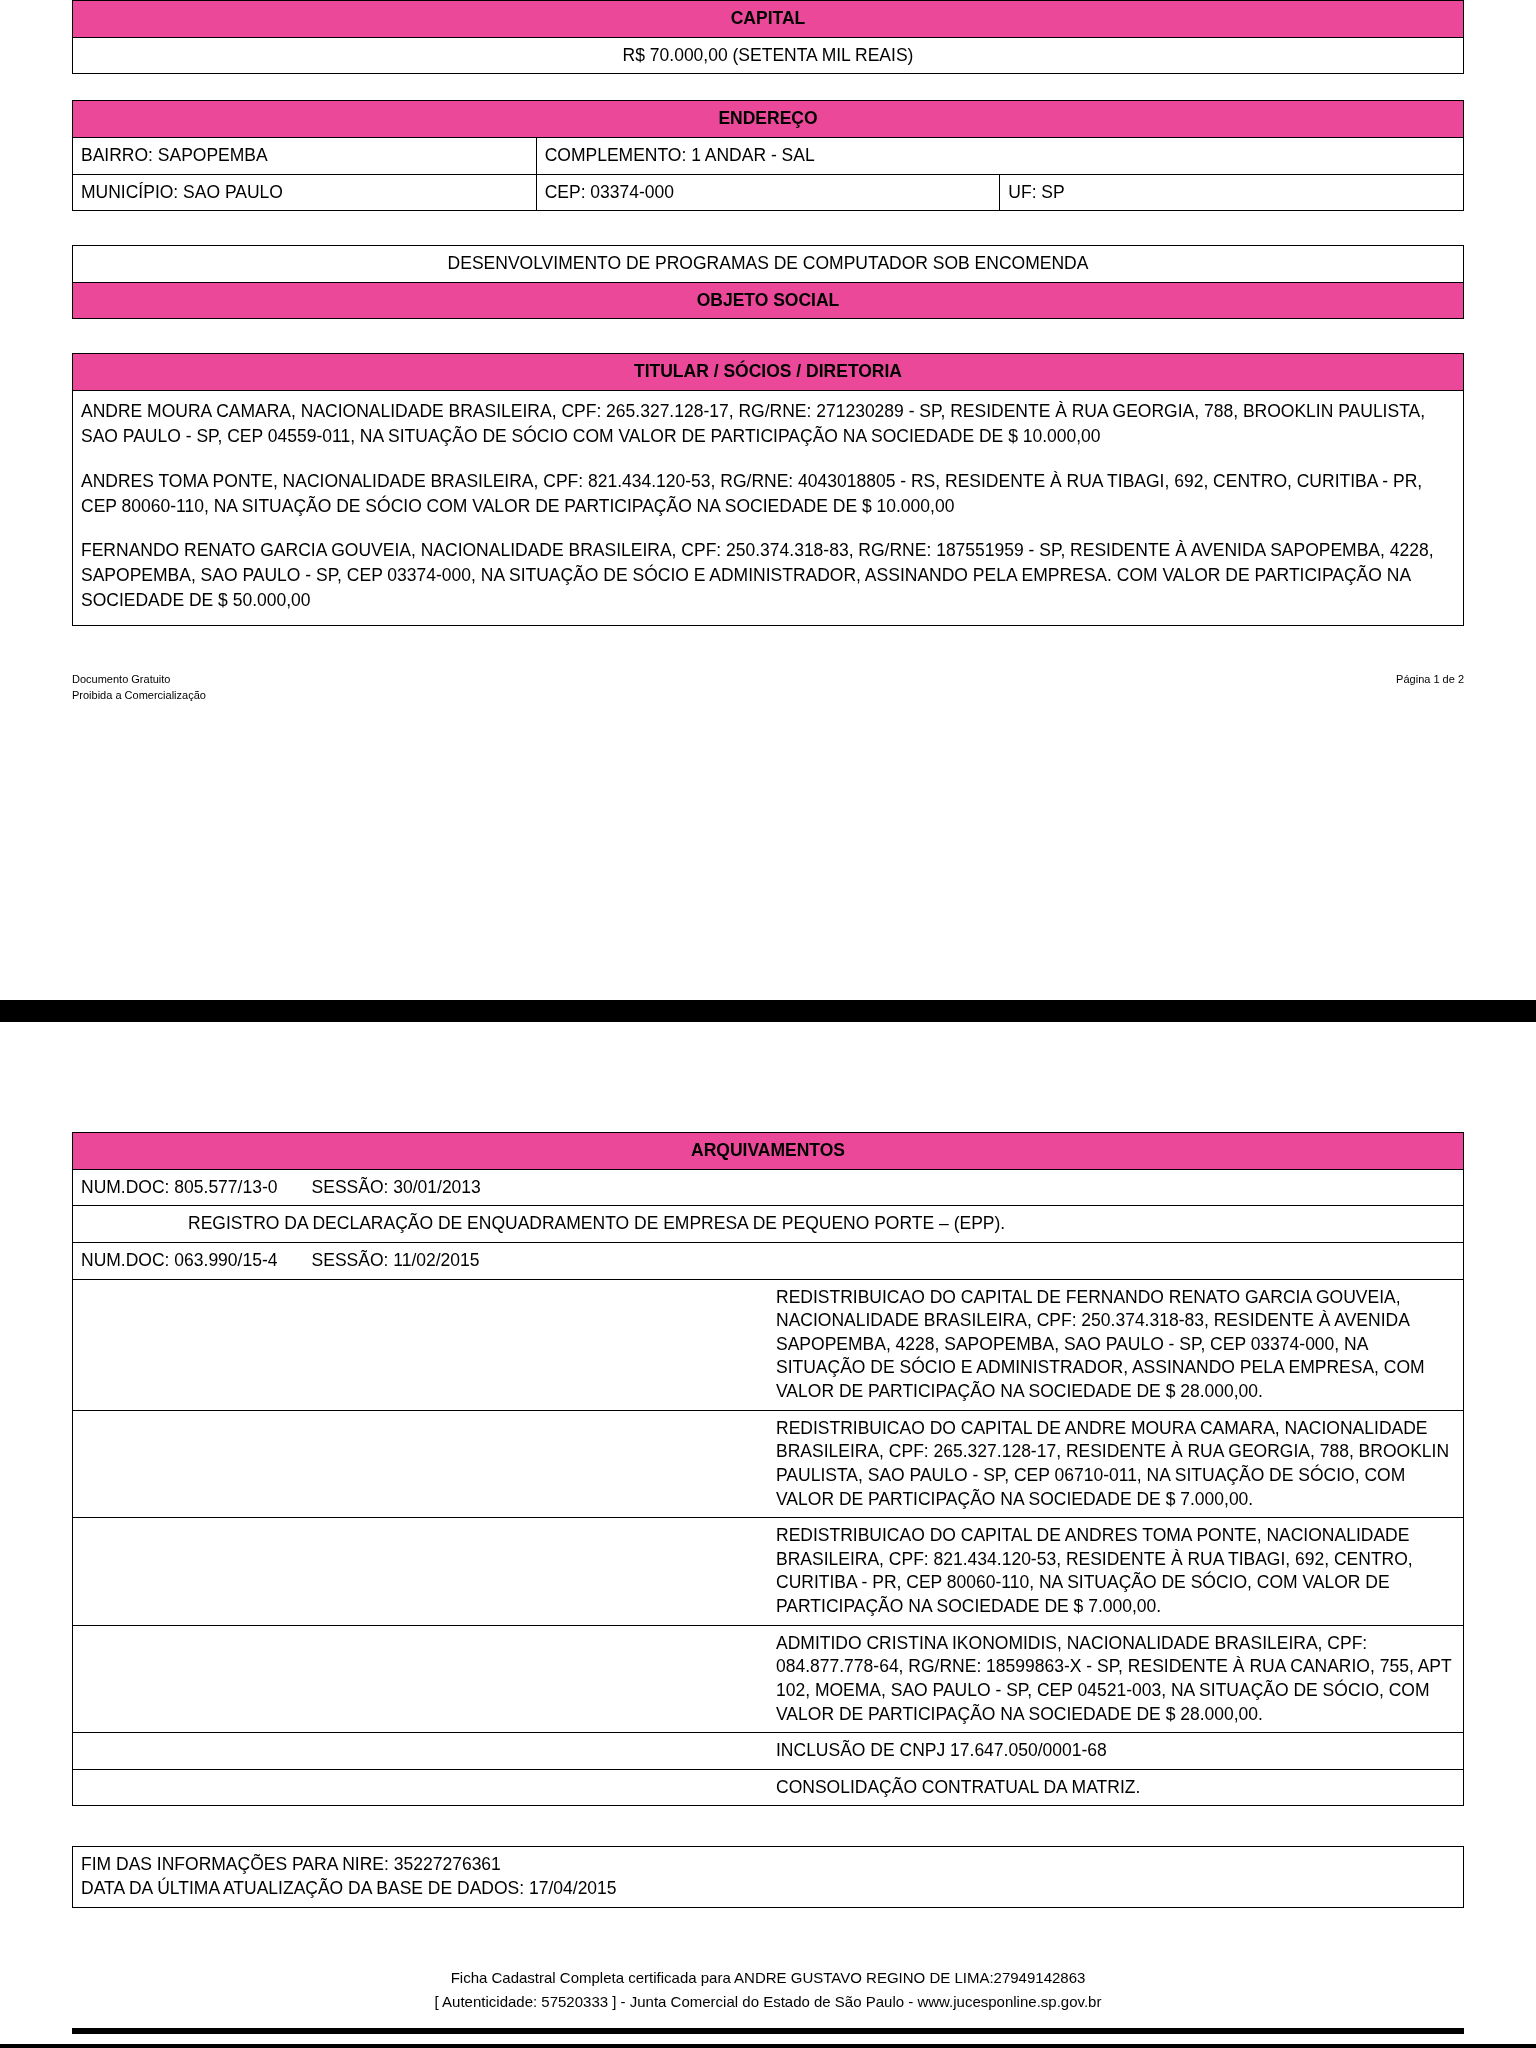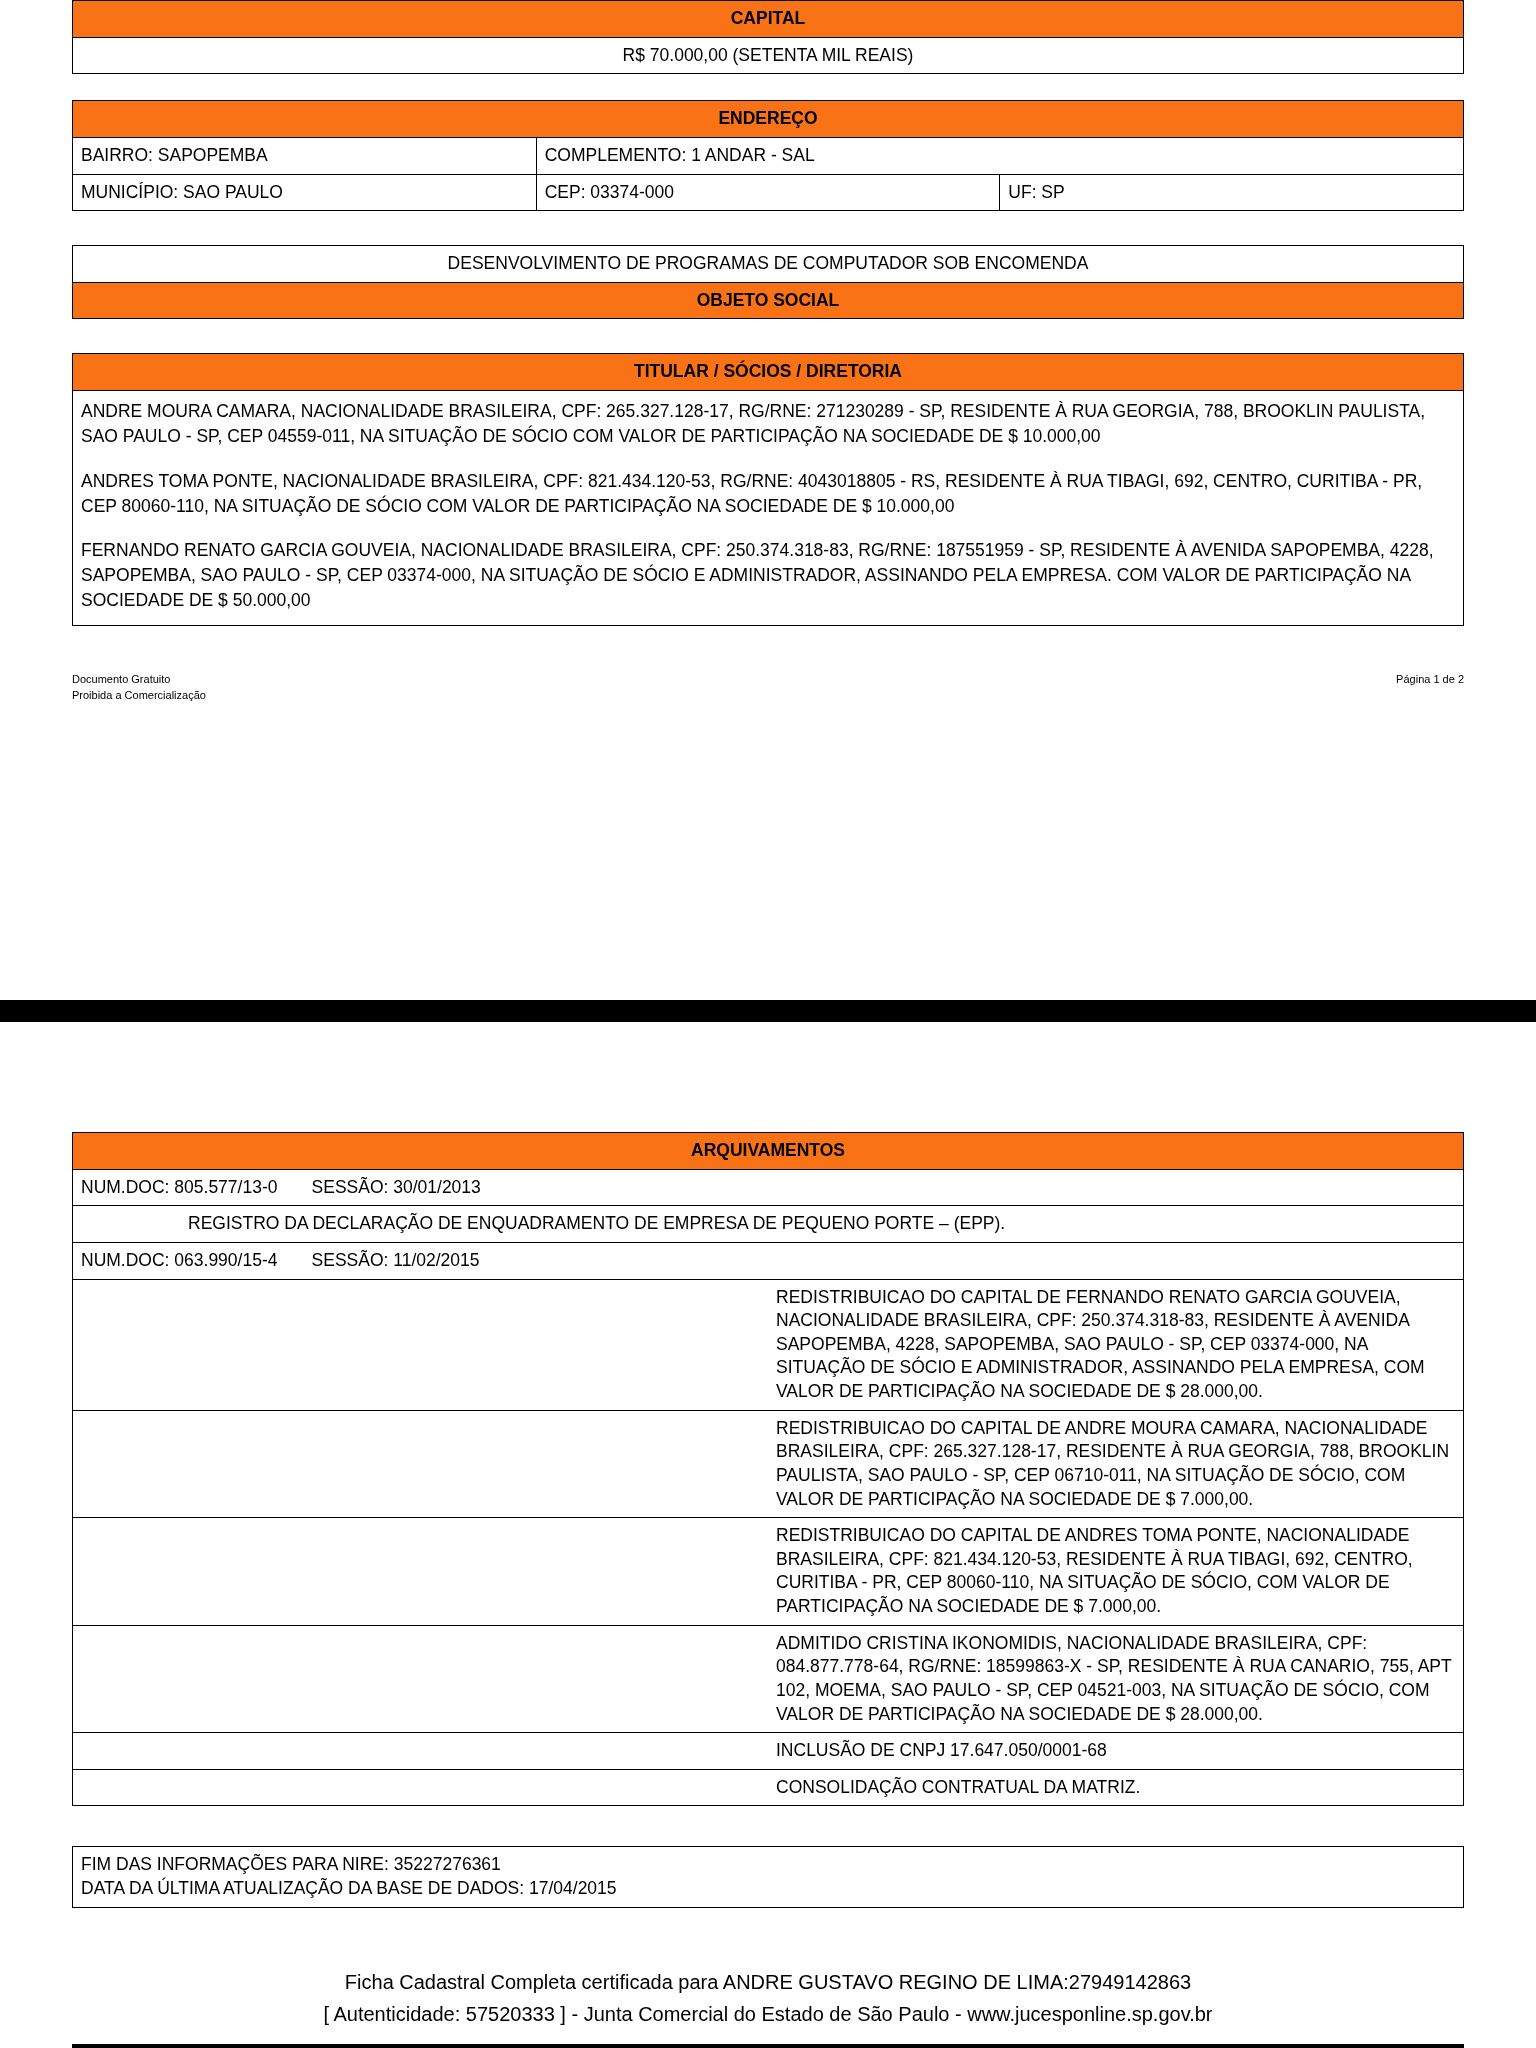--- a/index.html
+++ b/index.html
@@ -46,21 +46,21 @@
   table.block td, table.block th {
     border: 1px solid #000000;
     padding: 6px 8px;
     font-size: 17.5px;
     line-height: 1.35;
     vertical-align: top;
     text-align: left;
     font-weight: normal;
   }
   .hdr {
-    background: #f97316;
+    background: #ec4899;
     text-align: center !important;
     font-weight: bold !important;
     font-size: 17.5px;
     padding: 6px 8px !important;
   }
   .center {
     text-align: center !important;
   }
   .spacer-sm { height: 26px; }
   .spacer-md { height: 34px; }
@@ -98,21 +98,21 @@
   }
   .fim td {
     text-align: center;
     font-size: 17.5px;
     line-height: 1.5;
     padding: 10px 8px;
   }
   .cert {
     margin-top: 58px;
     text-align: center;
-    font-size: 20px;
+    font-size: 15px;
     line-height: 1.6;
   }
   .cert div { }
   .bottom-rule {
     margin-top: 14px;
     border-top: 6px solid #000000;
   }
   .nowrapcell { white-space: nowrap; }
 </style>
 </head>

